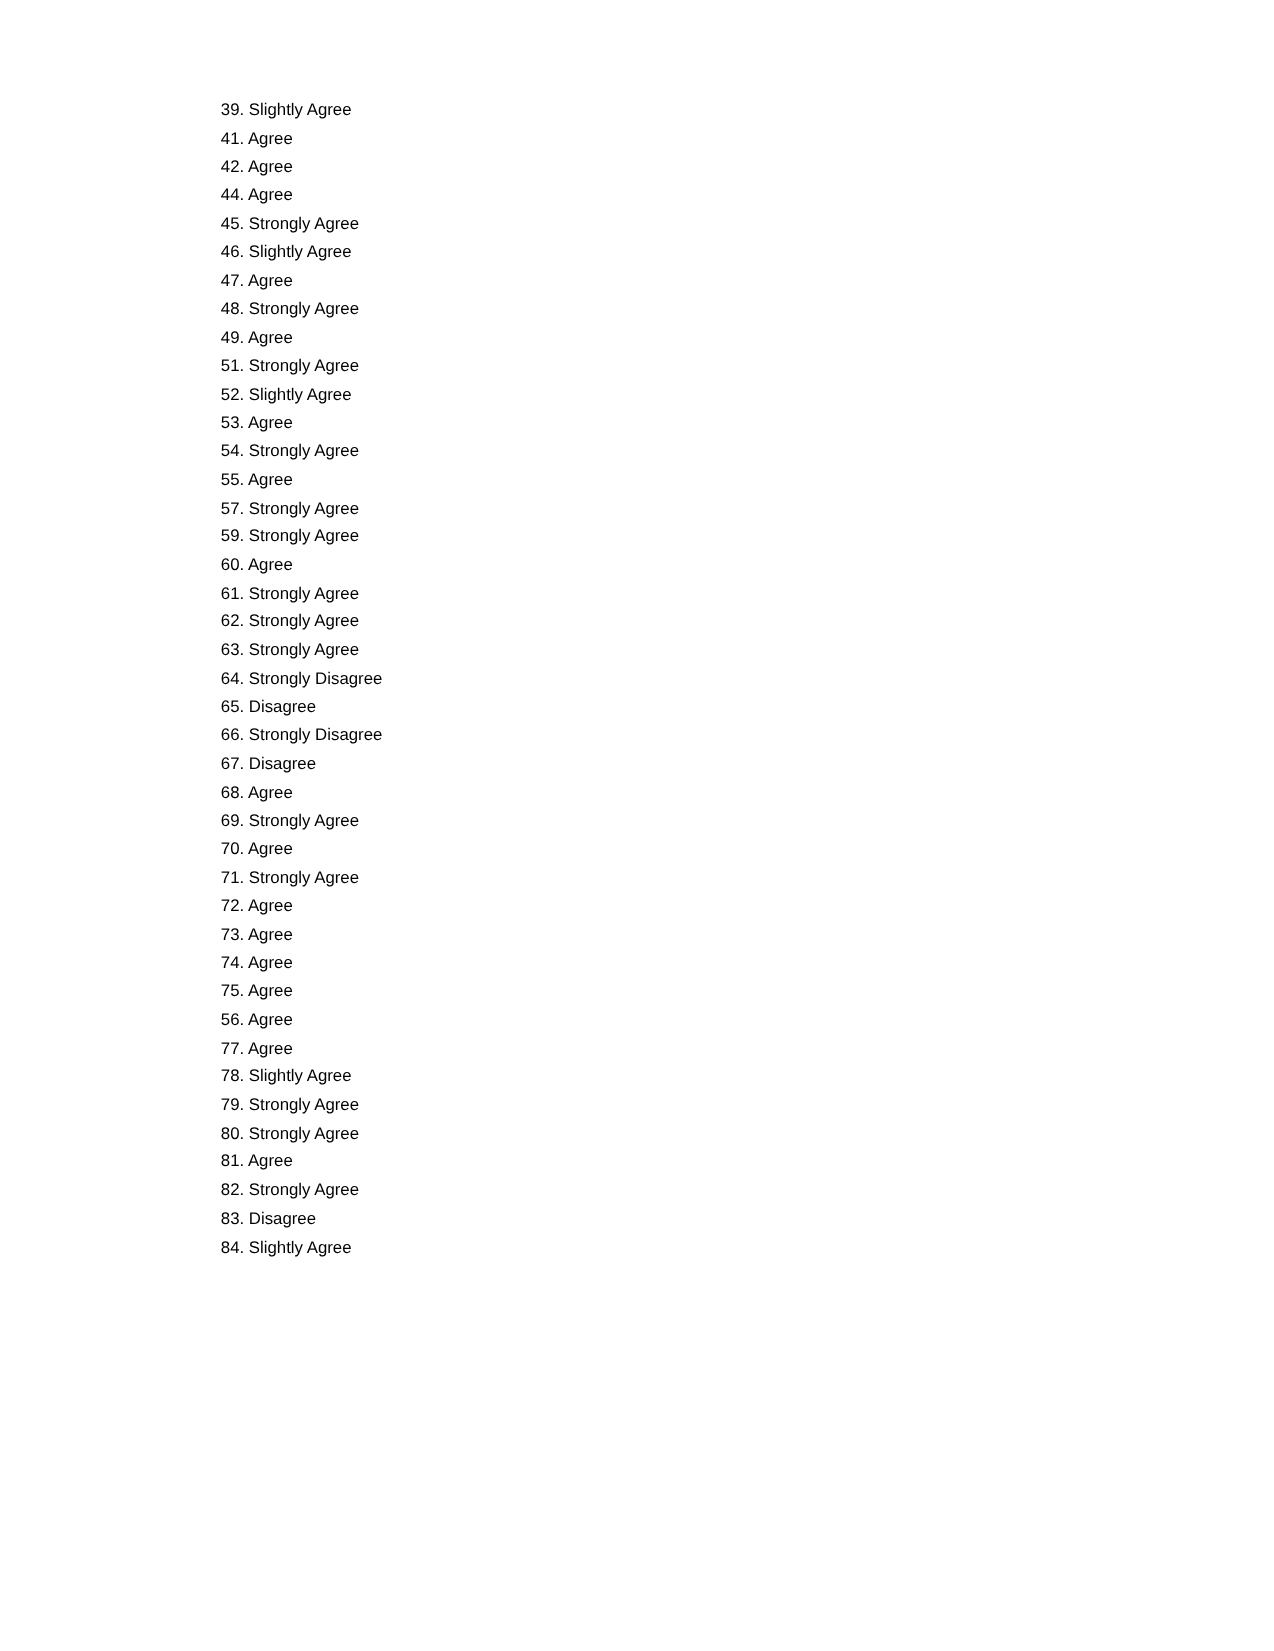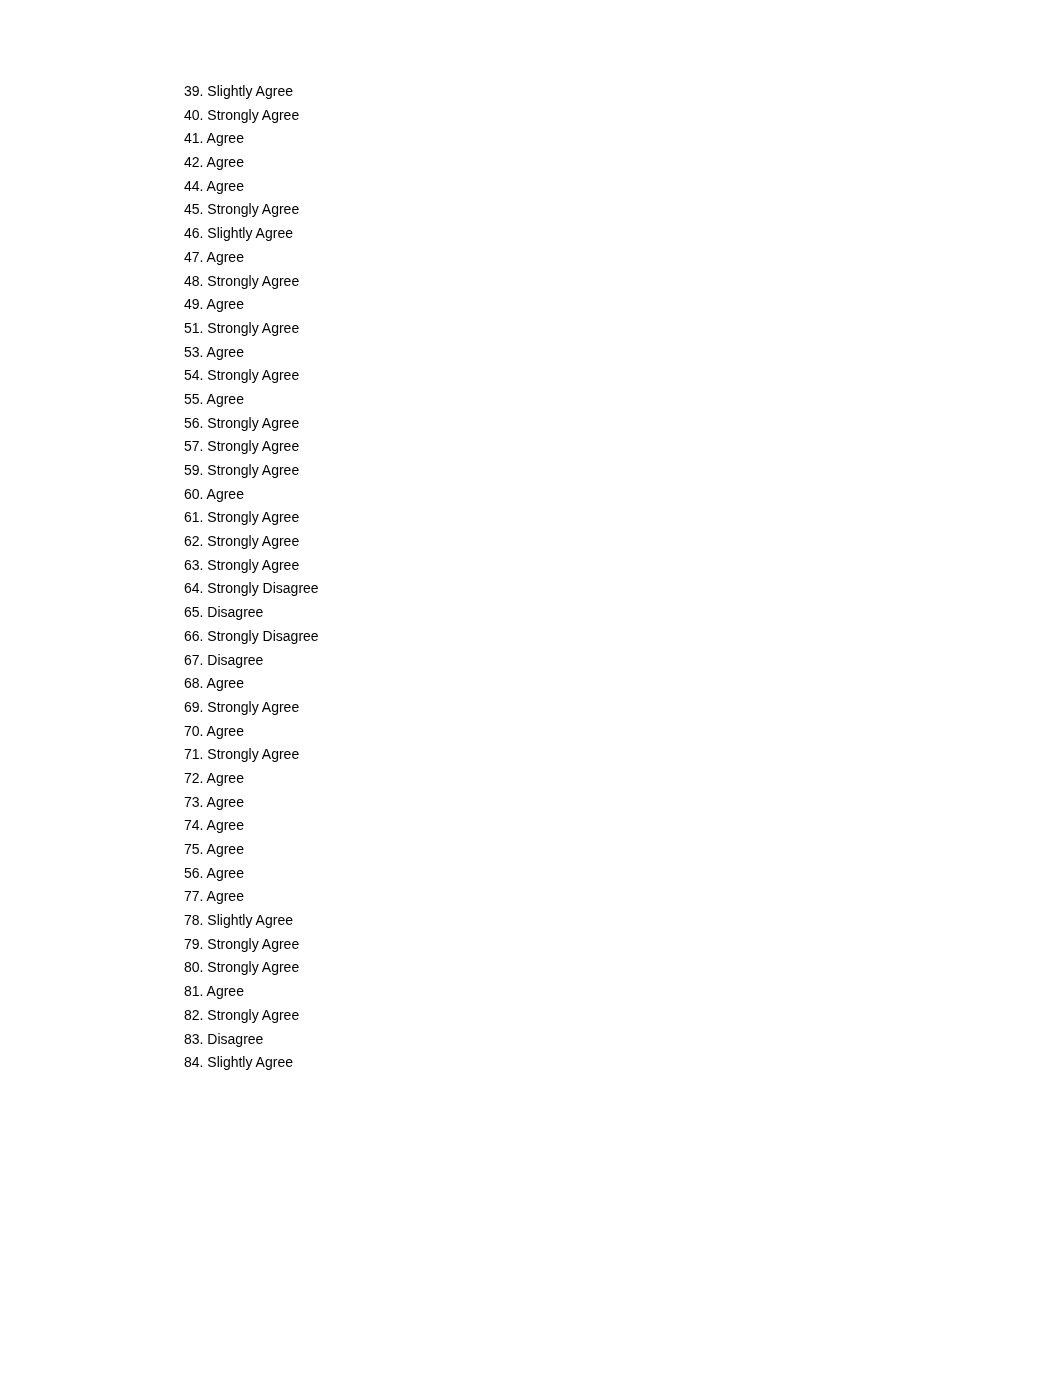--- a/index.html
+++ b/index.html
@@ -25,34 +25,33 @@
       line-height: 1.55;
       padding: 1px 0;
       margin-left: 44px;
     }
   </style>
 </head>
 <body>
 
 <div class="list-container">
 <div class="list-item">39. Slightly Agree</div>
-    <div class="list-item">40. Strongly Agree</div>
     <div class="list-item">41. Agree</div>
     <div class="list-item">42. Agree</div>
     <div class="list-item">44. Agree</div>
     <div class="list-item">45. Strongly Agree</div>
     <div class="list-item">46. Slightly Agree</div>
     <div class="list-item">47. Agree</div>
     <div class="list-item">48. Strongly Agree</div>
     <div class="list-item">49. Agree</div>
     <div class="list-item">51. Strongly Agree</div>
+    <div class="list-item">52. Slightly Agree</div>
     <div class="list-item">53. Agree</div>
     <div class="list-item">54. Strongly Agree</div>
     <div class="list-item">55. Agree</div>
-    <div class="list-item">56. Strongly Agree</div>
     <div class="list-item">57. Strongly Agree</div>
     <div class="list-item">59. Strongly Agree</div>
     <div class="list-item">60. Agree</div>
     <div class="list-item">61. Strongly Agree</div>
     <div class="list-item">62. Strongly Agree</div>
     <div class="list-item">63. Strongly Agree</div>
     <div class="list-item">64. Strongly Disagree</div>
     <div class="list-item">65. Disagree</div>
     <div class="list-item">66. Strongly Disagree</div>
     <div class="list-item">67. Disagree</div>

